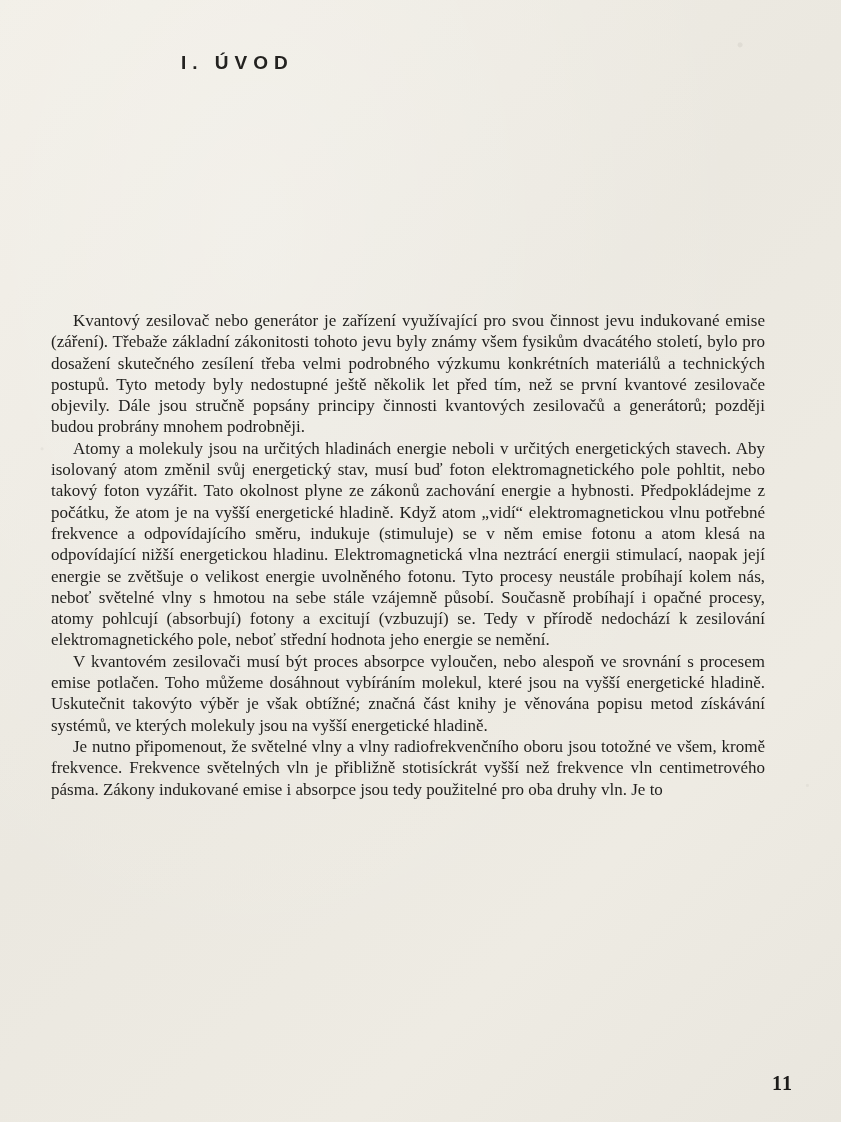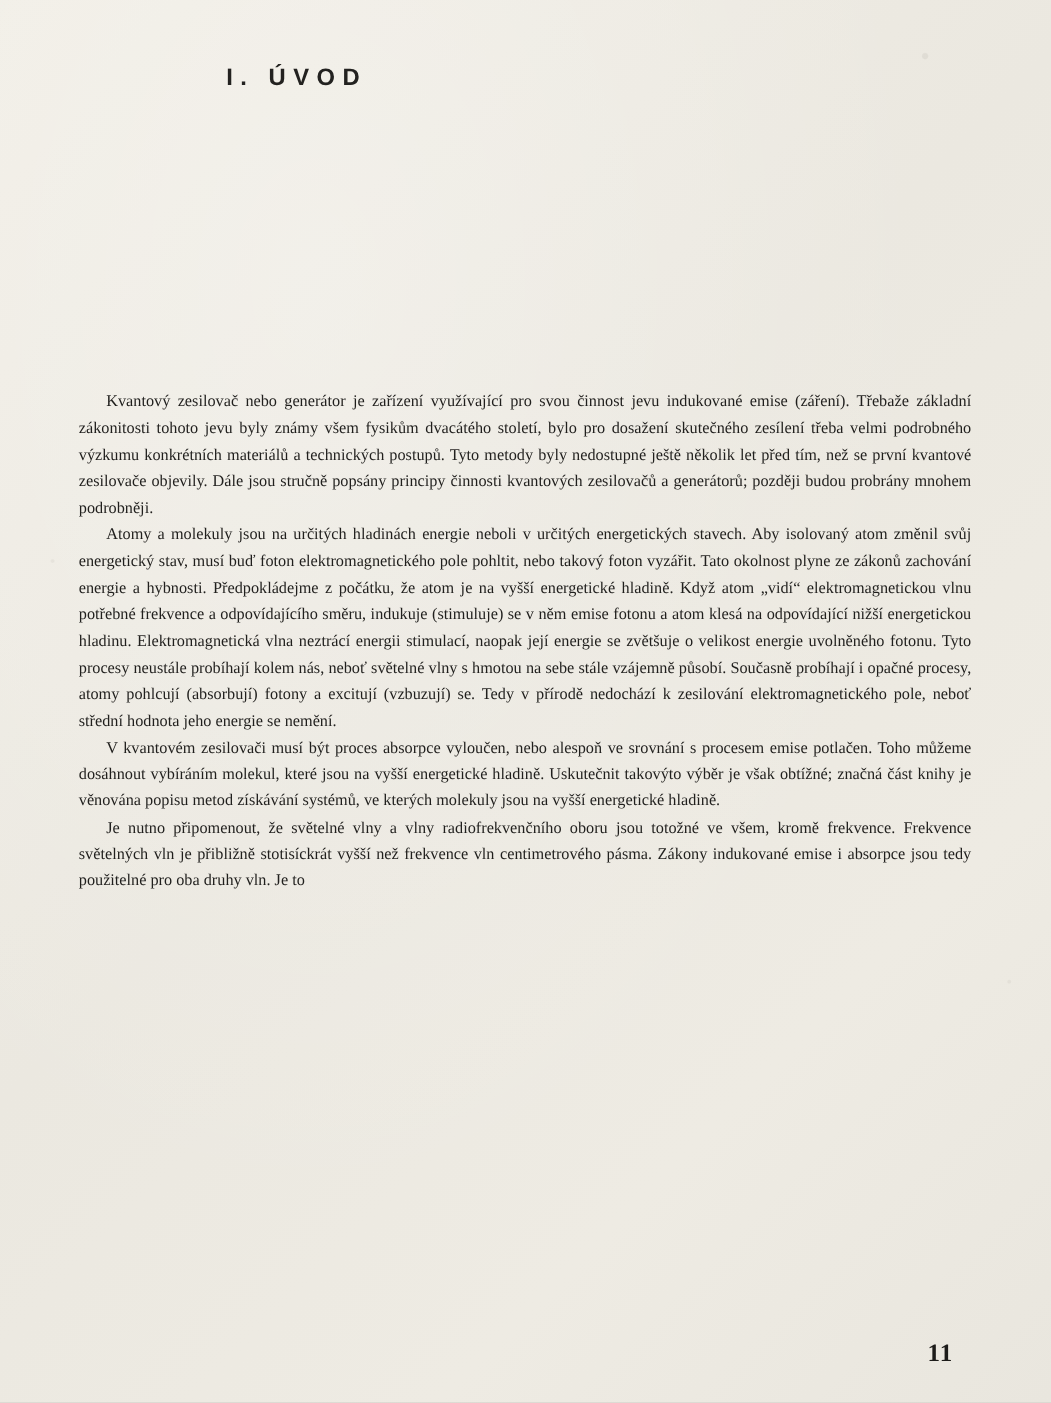--- a/index.html
+++ b/index.html
@@ -26,36 +26,36 @@
     top: 52px;
     margin: 0;
     font-family: "Liberation Sans", "DejaVu Sans", sans-serif;
     font-weight: bold;
     font-size: 19px;
     letter-spacing: 6px;
     color: #232220;
   }
   .body-text {
     position: absolute;
-    left: 63px;
+    left: 51px;
     top: 310px;
     width: 714px;
-    font-size: 13px;
+    font-size: 17px;
     line-height: 21.3px;
     text-align: justify;
     color: #201f1d;
   }
   .body-text p {
     margin: 0;
     padding: 0;
     text-indent: 22px;
   }
   .page-number {
     position: absolute;
-    left: 742px;
+    left: 772px;
     top: 1072px;
     font-size: 20px;
     font-weight: bold;
     letter-spacing: 1px;
     color: #1d1c1a;
     font-family: "Liberation Serif", "DejaVu Serif", serif;
   }
   
   .grain {
     position: absolute;

